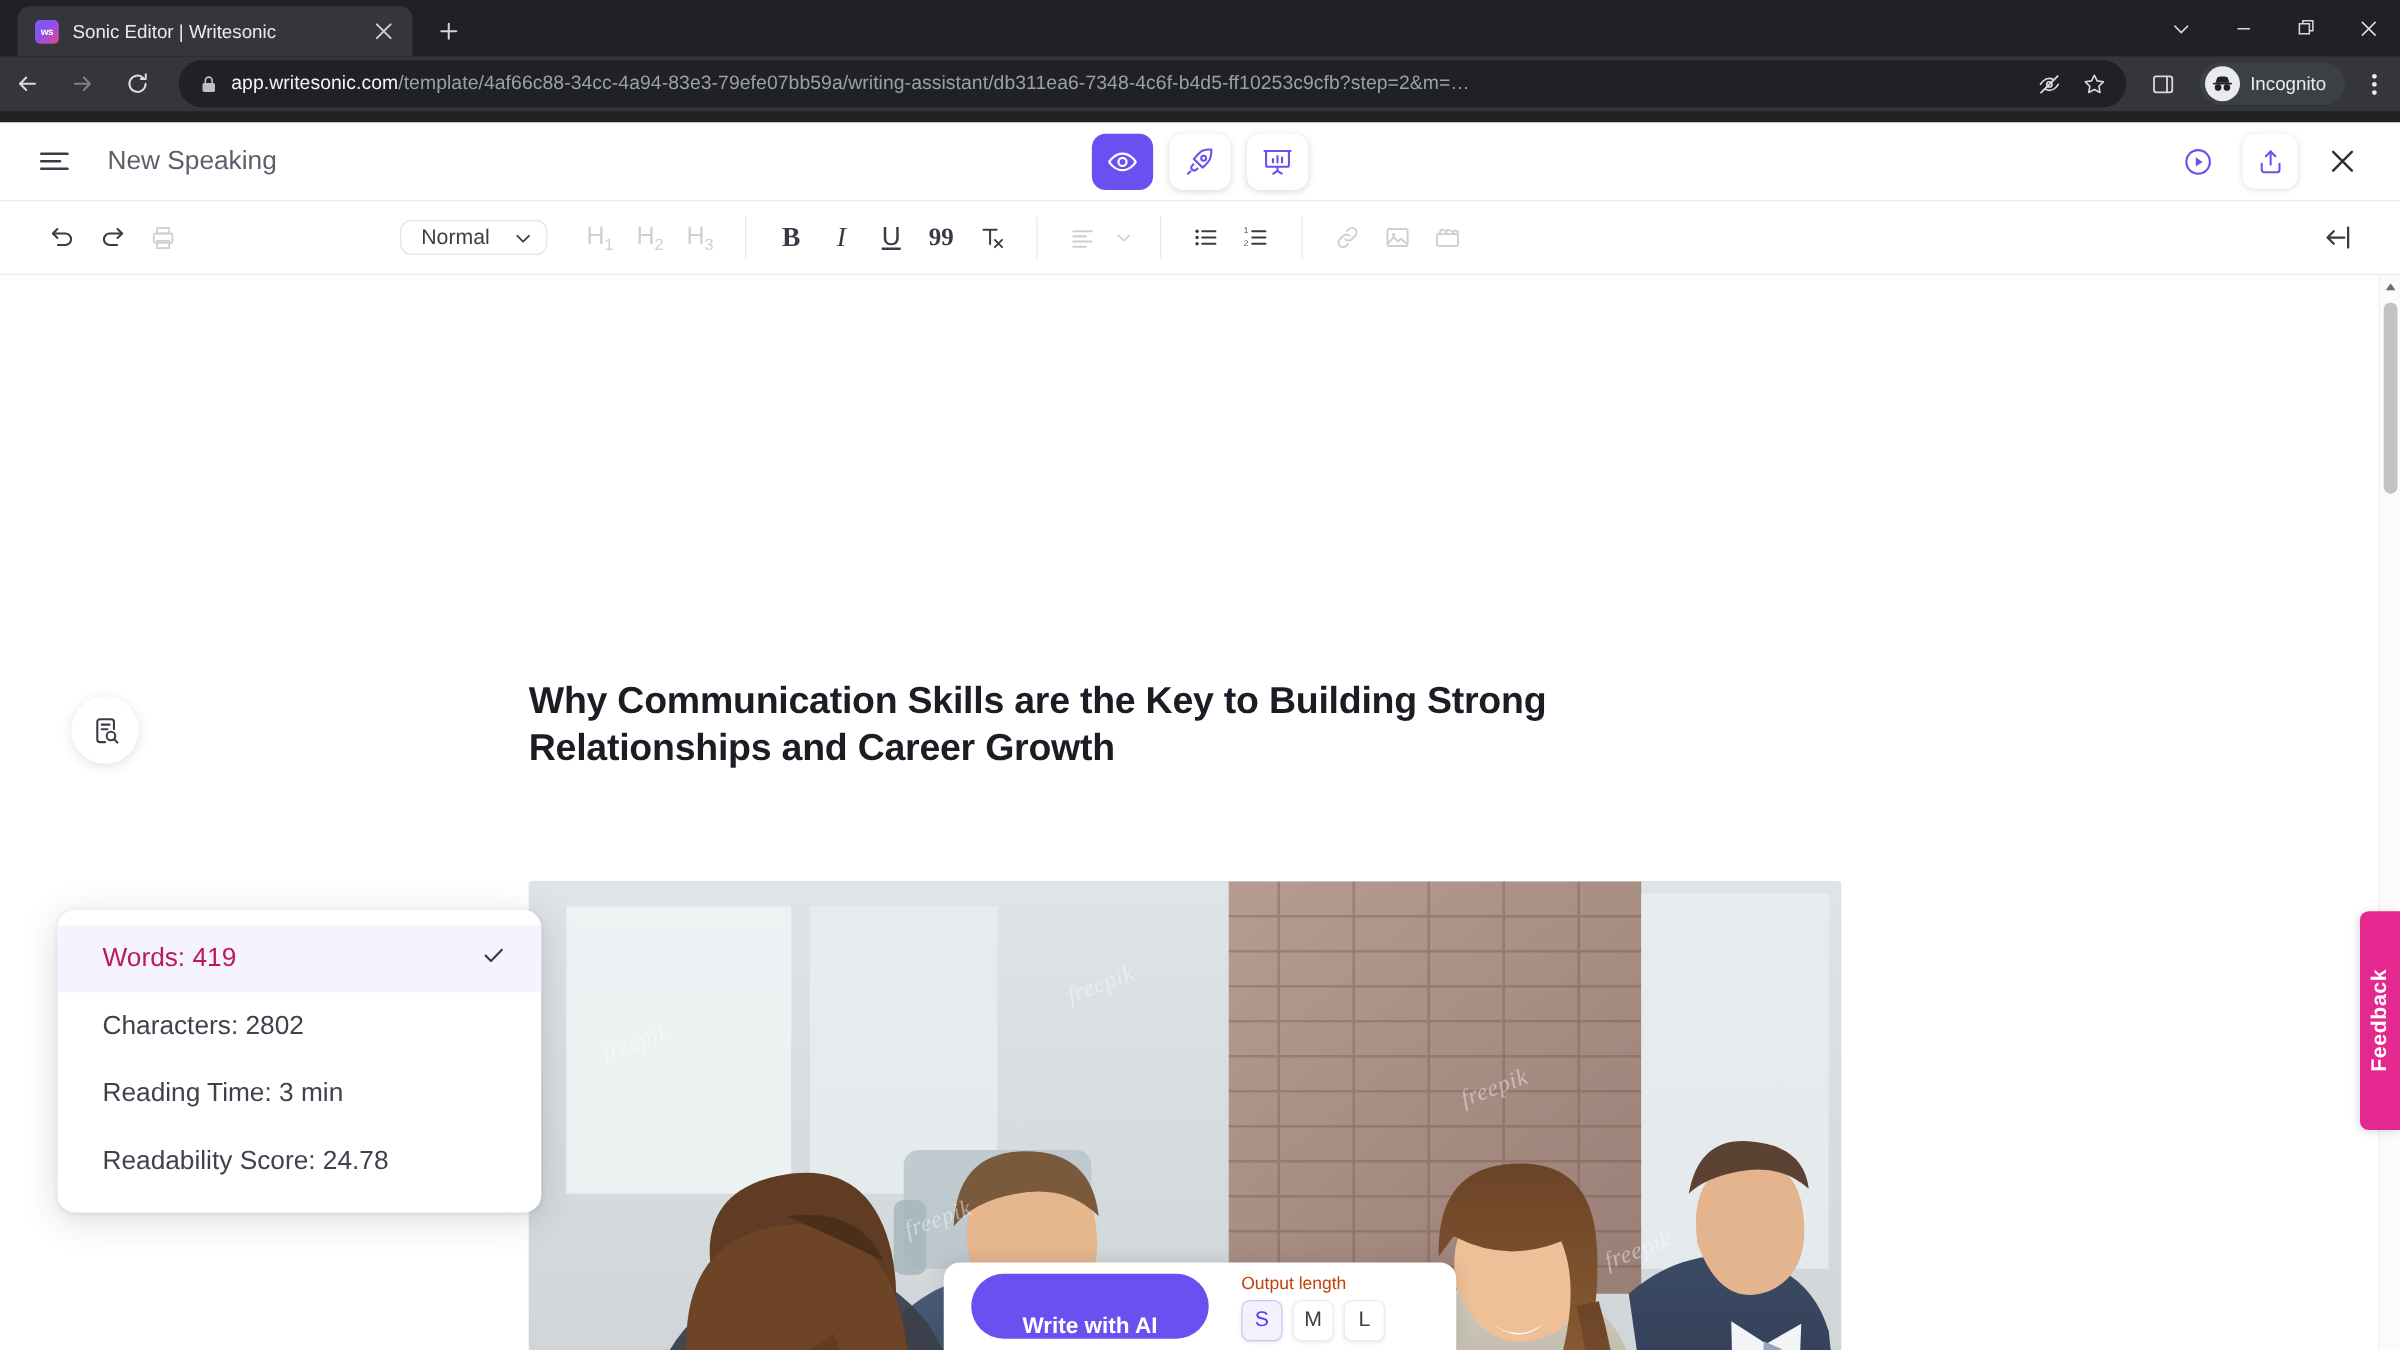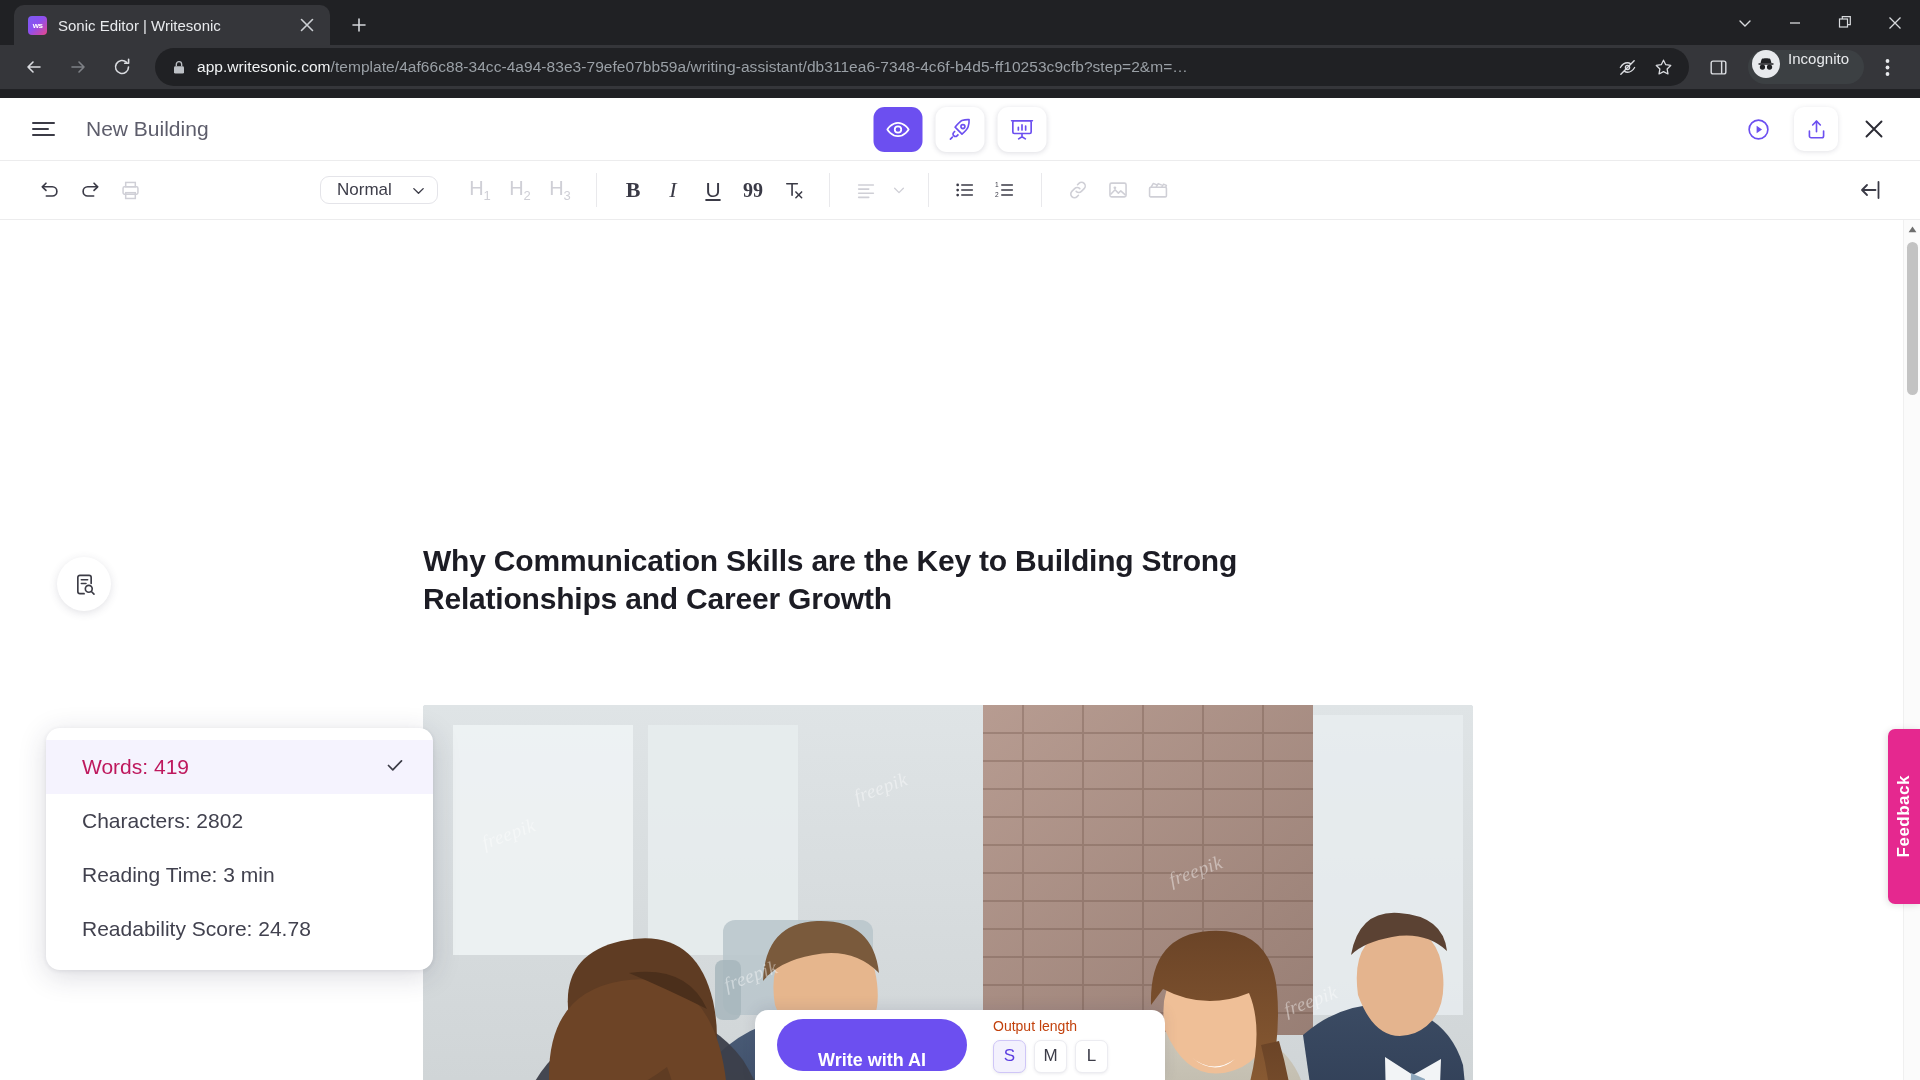--- a/index.html
+++ b/index.html
@@ -43,42 +43,42 @@
     font-weight:300;
   }
   .wincontrols { position:absolute; right:0; top:0; height:45px; display:flex; align-items:center; }
   .wc {
     width:50px;height:45px;display:flex;align-items:center;justify-content:center;
     color:#d8dadd;
   }
 
   .navbar {
     height: 44px; background:#35363a; display:flex; align-items:center;
-    padding: 0 14px; gap: 4px;
+    padding: 0 2px; gap: 4px;
   }
   .navbtn {
     width:40px;height:40px;border-radius:50%;display:flex;align-items:center;
     justify-content:center;color:#dadce0;flex:none;
   }
   .navbtn.disabled { color:#7e8186; }
   .omnibox {
     flex:1; height:38px; background:#202124; border-radius:19px;
     display:flex; align-items:center; gap:11px; padding: 0 10px 0 17px;
     margin-left:9px; margin-right:5px; min-width:0;
   }
   .omnibox .lock { flex:none; color:#bdc1c6; display:flex; align-items:center; }
   .urltext {
     flex:1; min-width:0; font-size:15.5px; color:#9aa0a6; white-space:nowrap;
     overflow:hidden; letter-spacing:0.05px;
   }
   .urltext b { color:#f1f3f4; font-weight:400; }
   .omni-icons { display:flex; align-items:center; gap:5px; flex:none; }
   .omni-icon { width:31px;height:31px;display:flex;align-items:center;justify-content:center;color:#dadce0; }
   .incognito {
-    height:34px; background:#3c4043; border-radius:17px; display:flex; align-items:flex-start;
+    height:34px; background:#3c4043; border-radius:17px; display:flex; align-items:center;
     gap:8px; padding: 0 15px 0 4px; margin-left:6px; flex:none;
   }
   .incognito .av {
     width:28px;height:28px;border-radius:50%;background:#e8eaed;display:flex;
     align-items:center;justify-content:center;flex:none;
   }
   .incognito span { color:#e8eaed;font-size:15px;white-space:nowrap; }
   .menu3 { width:38px;height:38px;display:flex;align-items:center;justify-content:center;color:#e8eaed;flex:none; }
 
   
@@ -334,21 +334,21 @@
   <div class="app">
 
     <div class="app-header">
       <div class="hamburger">
         <div>
             <span></span>
             <span></span>
             <span></span>
           </div>
       </div>
-      <div class="doc-title">New Building</div>
+      <div class="doc-title">New Speaking</div>
 
       <div class="center-tools">
         <div class="ct-btn active">
           <svg width="25" height="25" viewBox="0 0 24 24">
               <path d="M1.8 12S5.5 5.6 12 5.6 22.2 12 22.2 12 18.5 18.4 12 18.4 1.8 12 1.8 12z" fill="none" stroke="#fff" stroke-width="1.7" stroke-linejoin="round"></path>
               <circle cx="12" cy="12" r="3.1" fill="none" stroke="#fff" stroke-width="1.7"></circle>
             </svg>
         </div>
         <div class="ct-btn">
           <svg width="25" height="25" viewBox="0 0 24 24">

